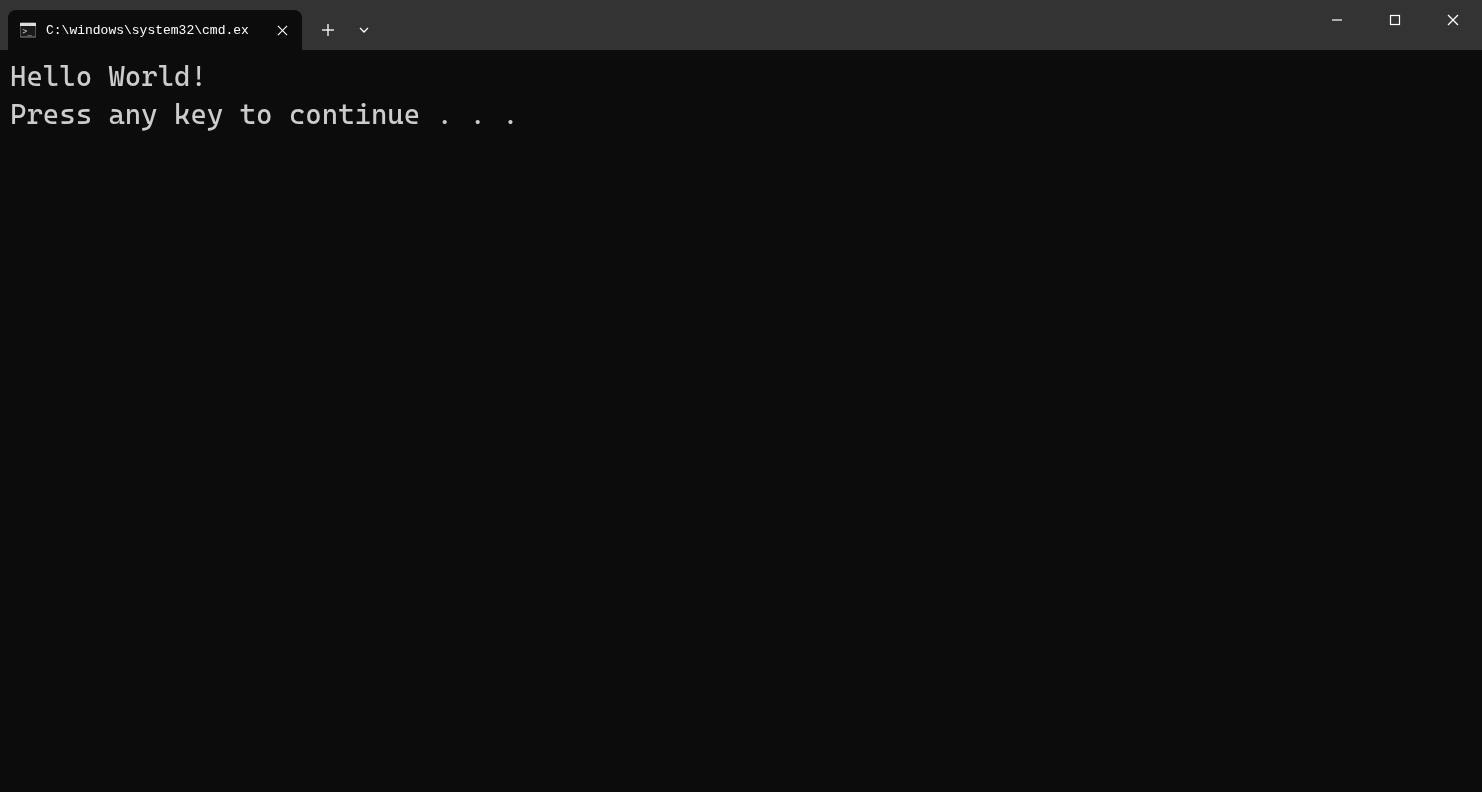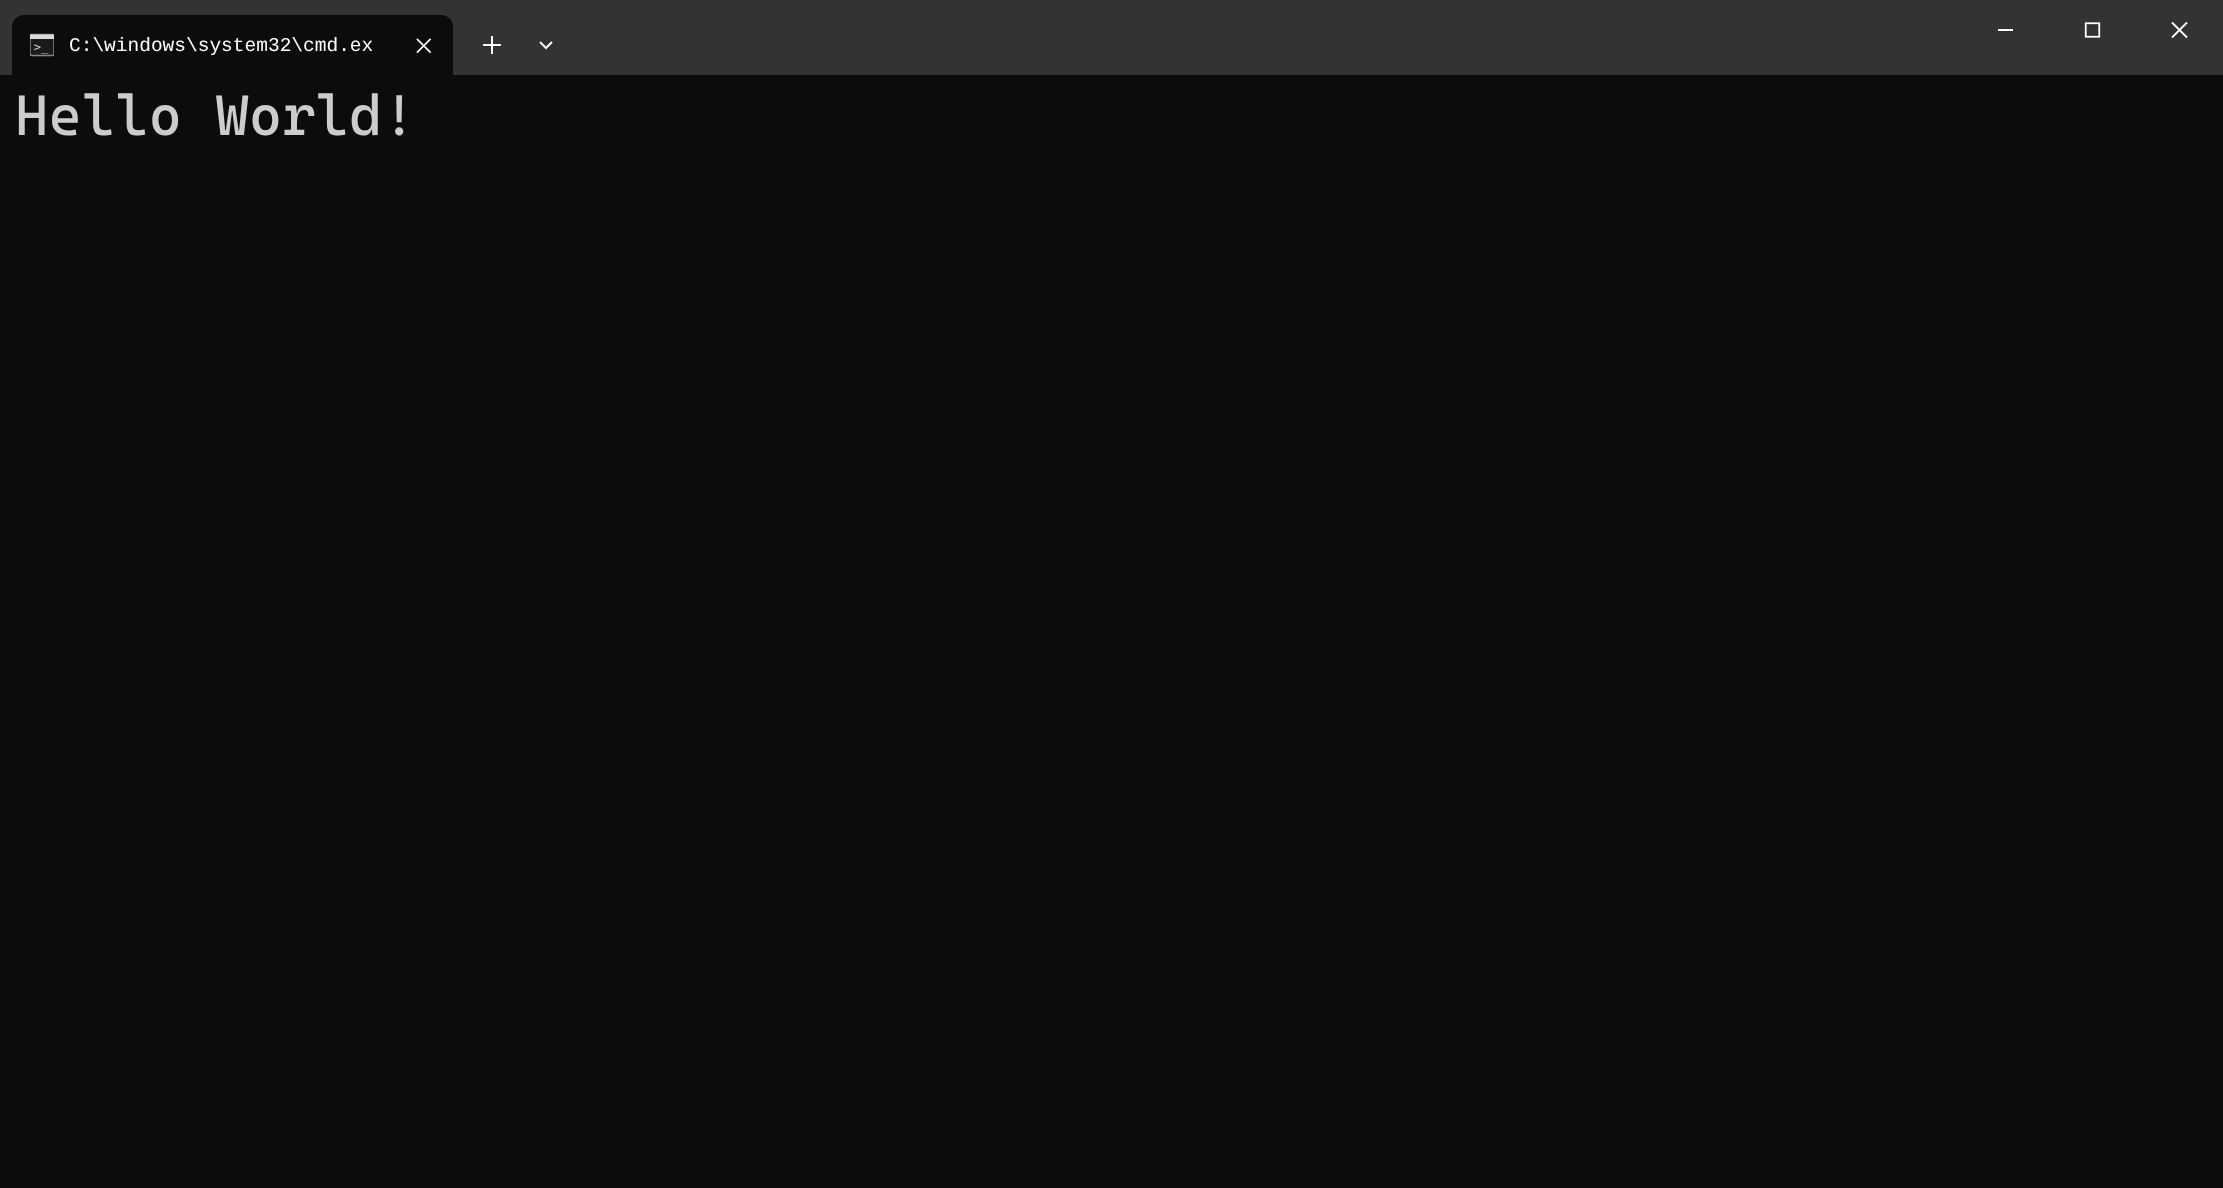--- a/index.html
+++ b/index.html
@@ -106,21 +106,21 @@
       color: #ffffff;
     }
     .terminal-body {
       flex: 1;
       background: #0c0c0c;
       padding: 8px 10px;
       overflow: hidden;
     }
     .terminal-line {
       font-family: 'Cascadia Mono', 'Consolas', monospace;
-      font-size: 38px;
+      font-size: 28px;
       line-height: 38px;
       color: #cccccc;
       white-space: pre;
       font-weight: 500;
     }
   </style>
 </head>
 <body>
 
 <div class="titlebar">
@@ -169,13 +169,14 @@
       <svg width="12" height="12" viewBox="0 0 12 12">
         <line x1="1" y1="1" x2="11" y2="11" stroke="currentColor" stroke-width="1.2"></line>
         <line x1="11" y1="1" x2="1" y2="11" stroke="currentColor" stroke-width="1.2"></line>
       </svg>
     </div>
   </div>
 </div>
 
 <div class="terminal-body">
   <div class="terminal-line">Hello World!</div>
+  <div class="terminal-line">Press any key to continue . . .</div>
 </div>
 
 </body></html>

